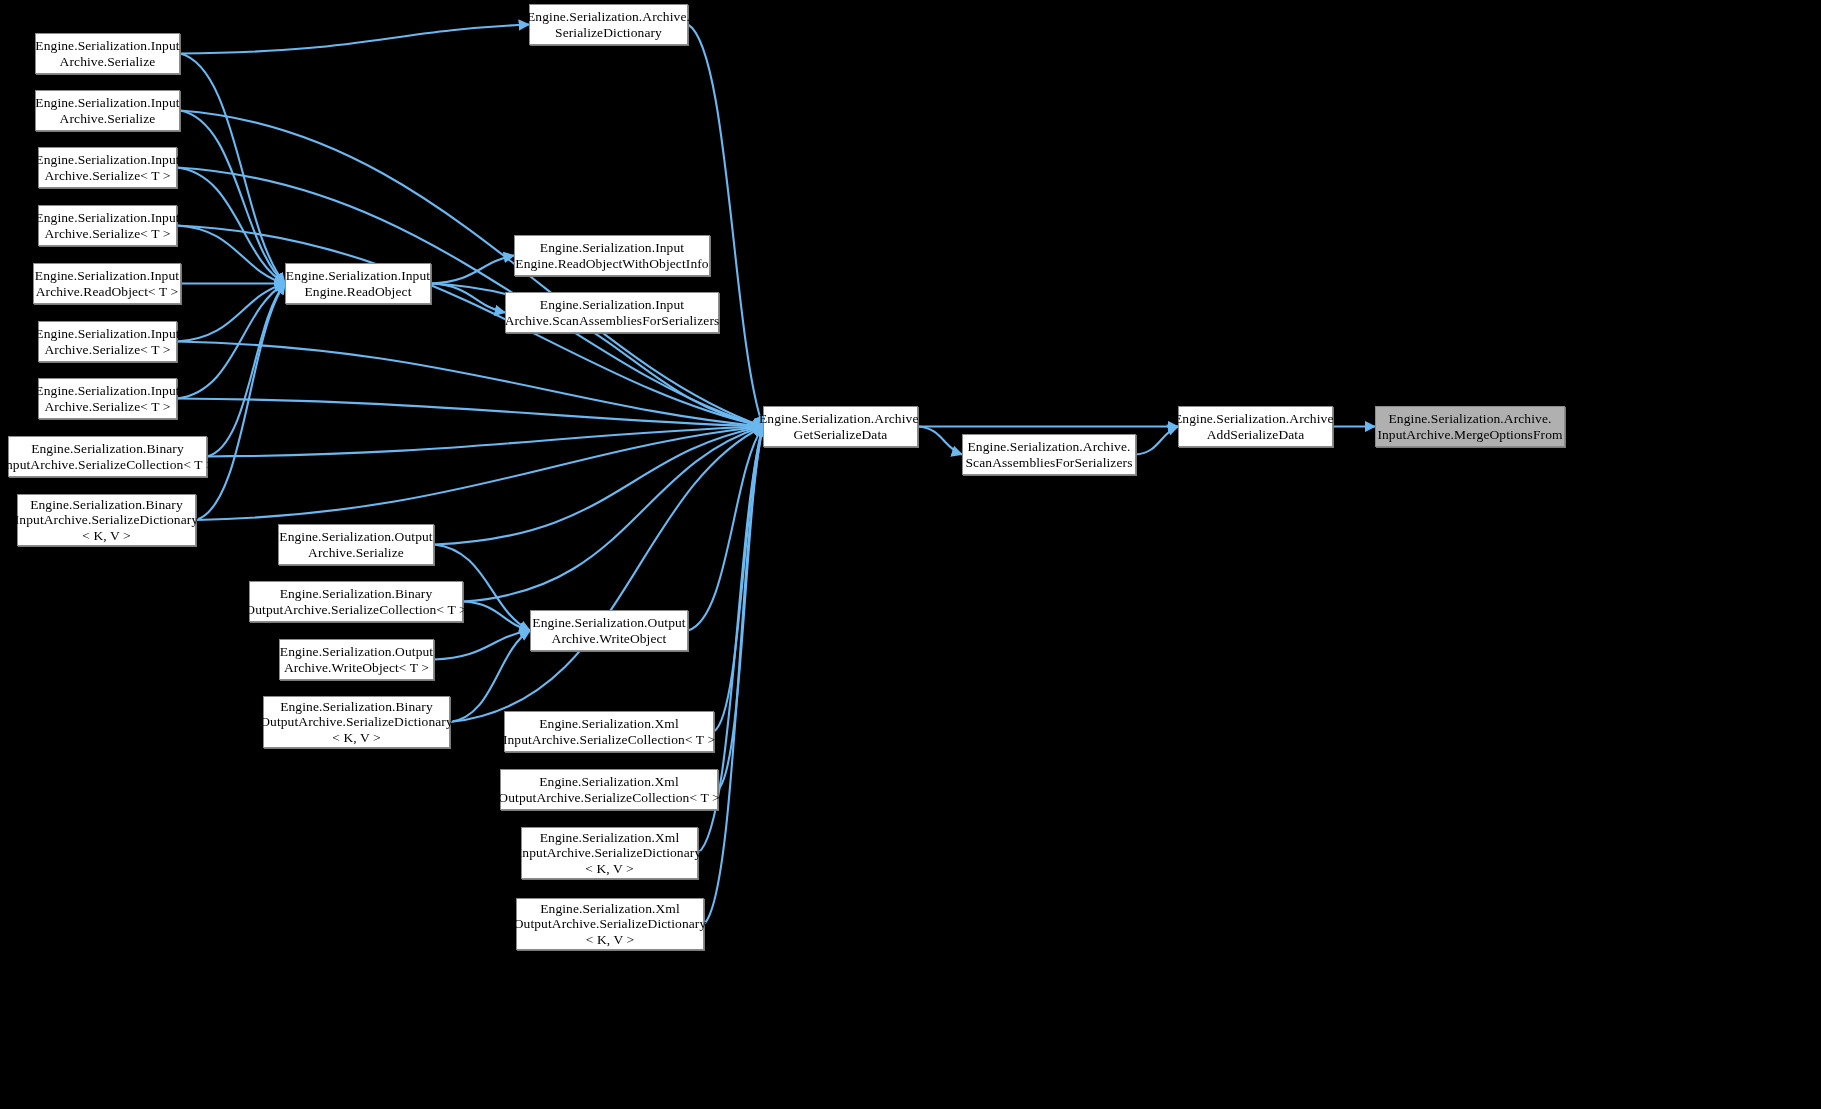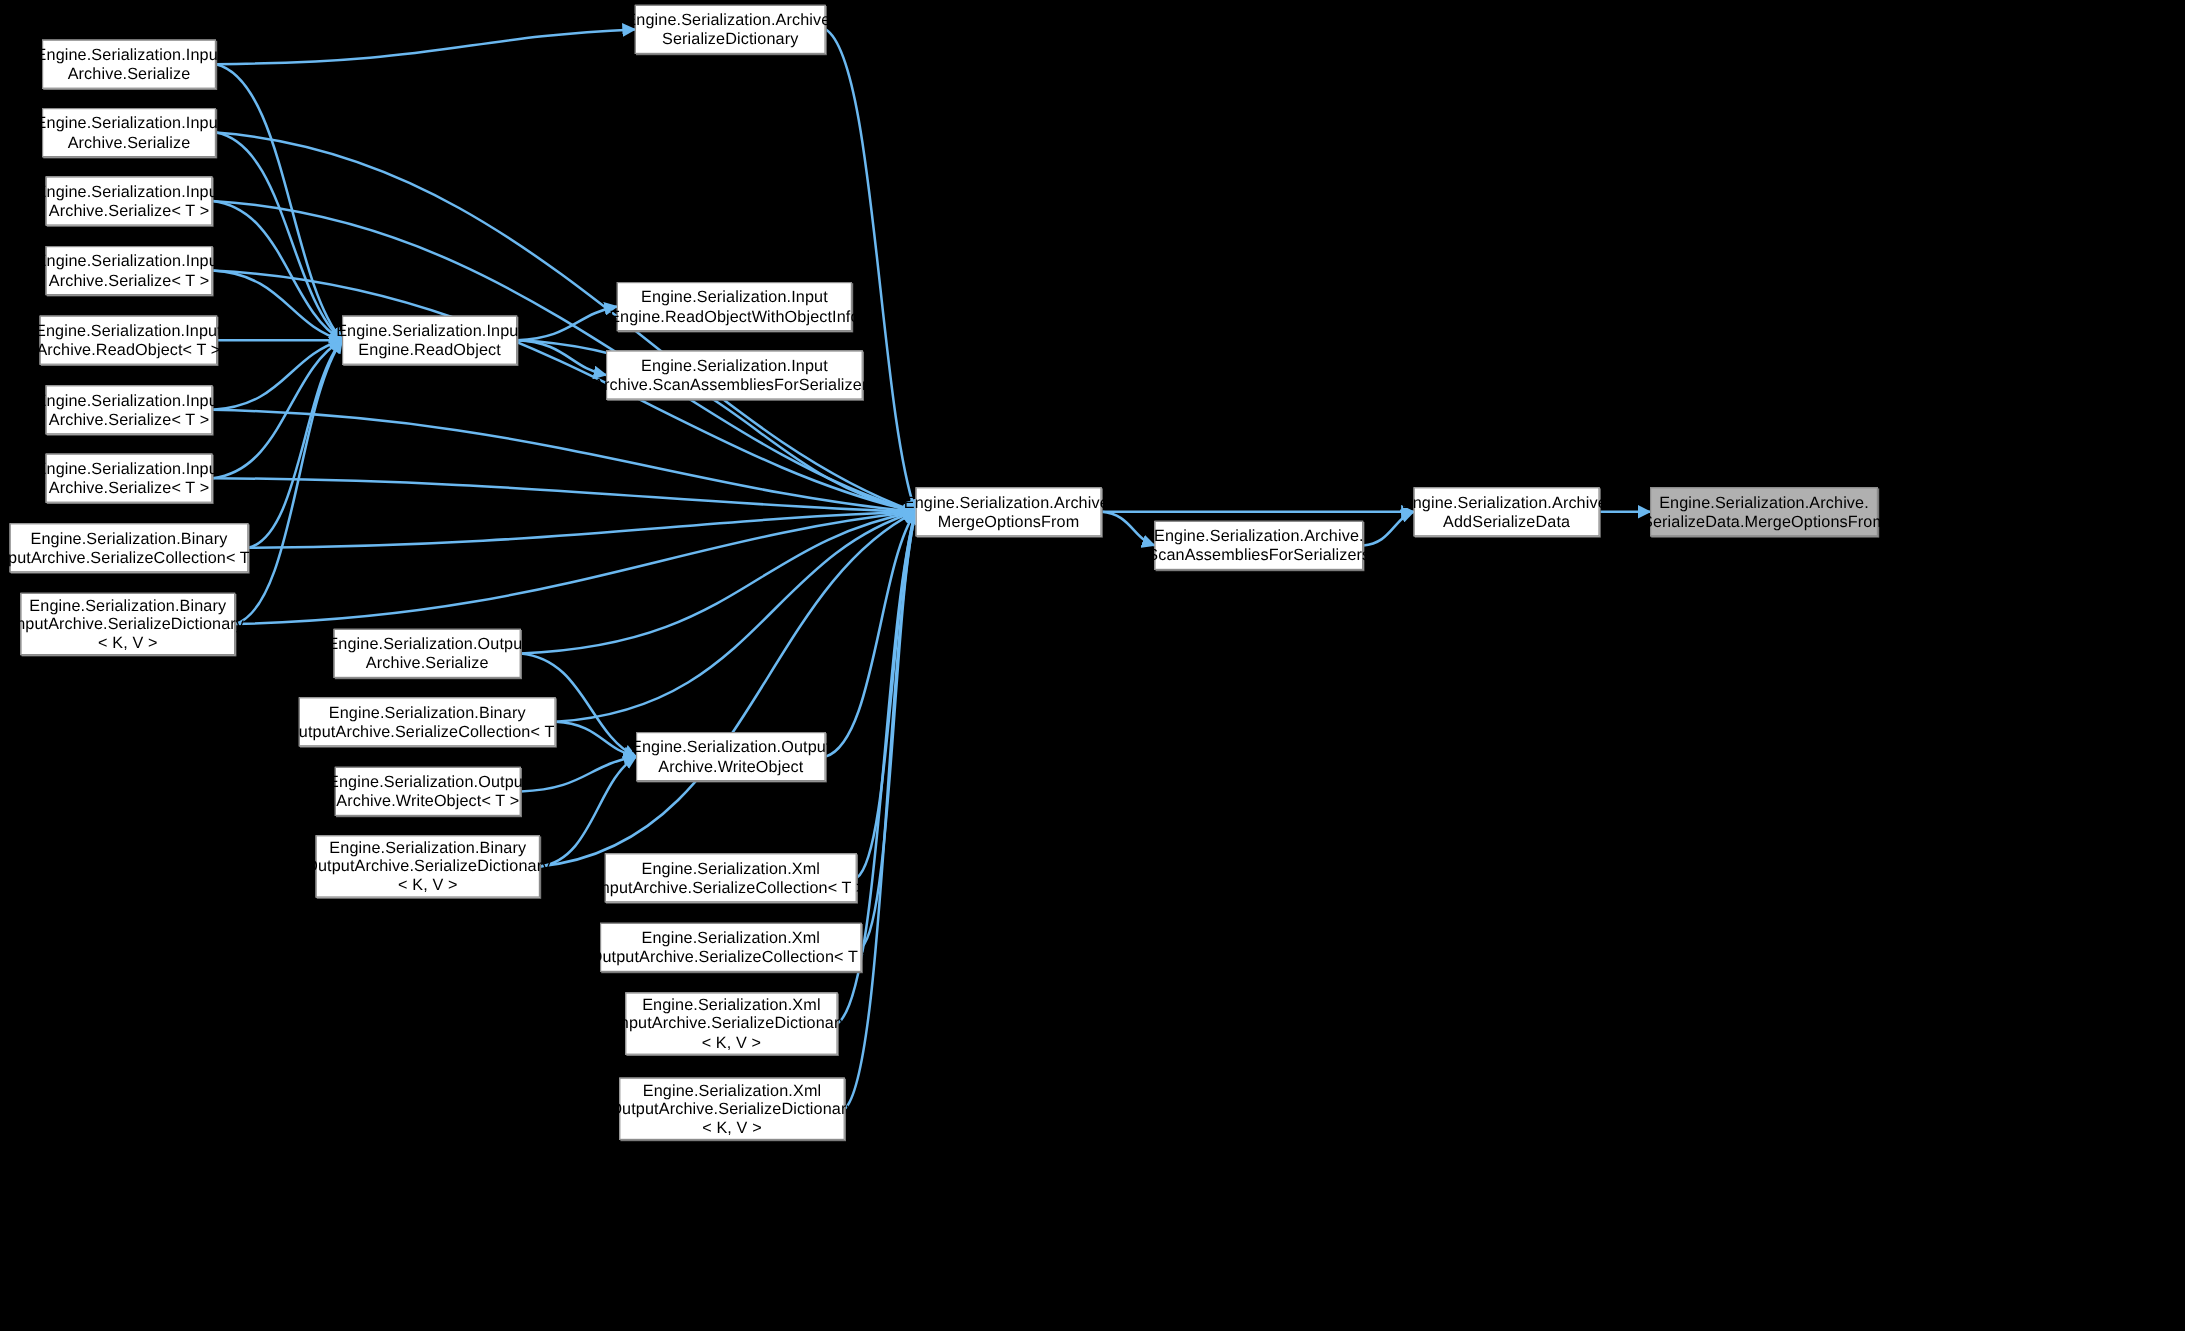--- a/index.html
+++ b/index.html
@@ -33,20 +33,21 @@
     font-size: 13.5px;
     line-height: 15.5px;
     text-align: center;
     display: flex;
     flex-direction: column;
     align-items: center;
     justify-content: center;
     letter-spacing: 0.1px;
     cursor: pointer;
     z-index: 5;
+    font-family: Liberation Serif, serif;
   }
   .node.highlight {
     background: #b0b0b0;
   }
   .node .ln {
     display: block;
     white-space: pre;
   }
 </style>
 </head>
@@ -148,33 +149,33 @@
       <div class="node" style="left: 505px; top: 292px; width: 214px; height: 41px;">
         <span class="ln">Engine.Serialization.Input</span>
         <span class="ln">Archive.ScanAssembliesForSerializers</span>
       </div>
       <div class="node" style="left: 529px; top: 4px; width: 159px; height: 41px;">
         <span class="ln">Engine.Serialization.Archive.</span>
         <span class="ln">SerializeDictionary</span>
       </div>
       <div class="node" style="left: 763px; top: 406px; width: 155px; height: 41px;">
         <span class="ln">Engine.Serialization.Archive.</span>
-        <span class="ln">MergeOptionsFrom</span>
+        <span class="ln">GetSerializeData</span>
       </div>
       <div class="node" style="left: 962px; top: 434px; width: 174px; height: 41px;">
         <span class="ln">Engine.Serialization.Archive.</span>
         <span class="ln">ScanAssembliesForSerializers</span>
       </div>
       <div class="node" style="left: 1178px; top: 406px; width: 155px; height: 41px;">
         <span class="ln">Engine.Serialization.Archive.</span>
         <span class="ln">AddSerializeData</span>
       </div>
       <div class="node highlight" style="left: 1375px; top: 406px; width: 190px; height: 41px;">
         <span class="ln">Engine.Serialization.Archive.</span>
-        <span class="ln">SerializeData.MergeOptionsFrom</span>
+        <span class="ln">InputArchive.MergeOptionsFrom</span>
       </div>
       <div class="node" style="left: 278px; top: 524px; width: 156px; height: 41px;">
         <span class="ln">Engine.Serialization.Output</span>
         <span class="ln">Archive.Serialize</span>
       </div>
       <div class="node" style="left: 249px; top: 581px; width: 214px; height: 41px;">
         <span class="ln">Engine.Serialization.Binary</span>
         <span class="ln">OutputArchive.SerializeCollection&lt; T &gt;</span>
       </div>
       <div class="node" style="left: 530px; top: 610px; width: 158px; height: 41px;">

